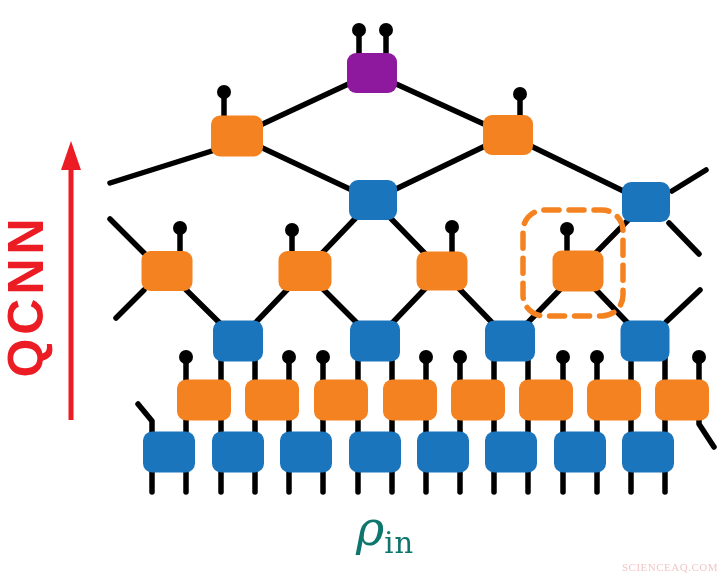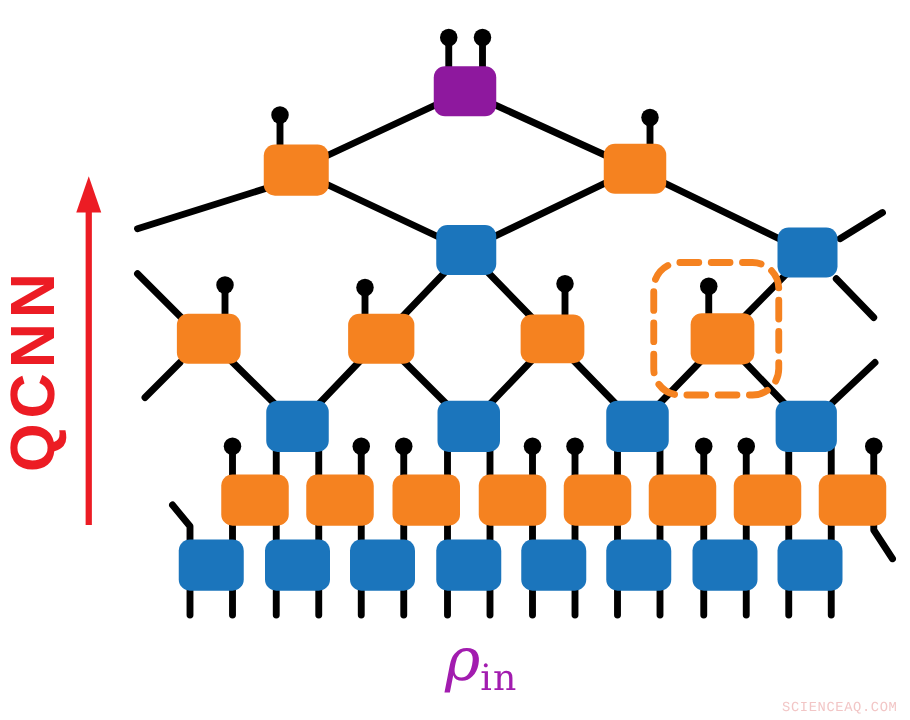--- a/index.html
+++ b/index.html
@@ -22,30 +22,30 @@
     font-size:50px;
     font-weight:bold;
     letter-spacing:4px;
   }
   .rho-label{
     position:absolute;
     left:300px;top:500px;
     width:170px;height:60px;
     text-align:center;
     font-family:"DejaVu Serif",serif;
-    color:#a21caf;
+    color:#0f766e;
   }
   .rho-symbol{font-style:italic;font-size:48px;}
   .rho-sub{font-size:29px;vertical-align:-8px;letter-spacing:1px;}
   .watermark{
     position:absolute;
     right:10px;bottom:3px;
     font-size:11px;
     letter-spacing:0.5px;
-    font-family:Liberation Mono, monospace;
+    font-family:Liberation Serif, serif;
   }
 </style>
 </head>
 <body>
 
 <div class="stage">
 
   <svg id="diagram" width="728" height="576" viewBox="0 0 728 576">
       <line x1="372" y1="73" x2="237" y2="136" stroke="#000000" stroke-width="5.5" stroke-linecap="round"></line>
       <line x1="372" y1="73" x2="508" y2="135" stroke="#000000" stroke-width="5.5" stroke-linecap="round"></line>

